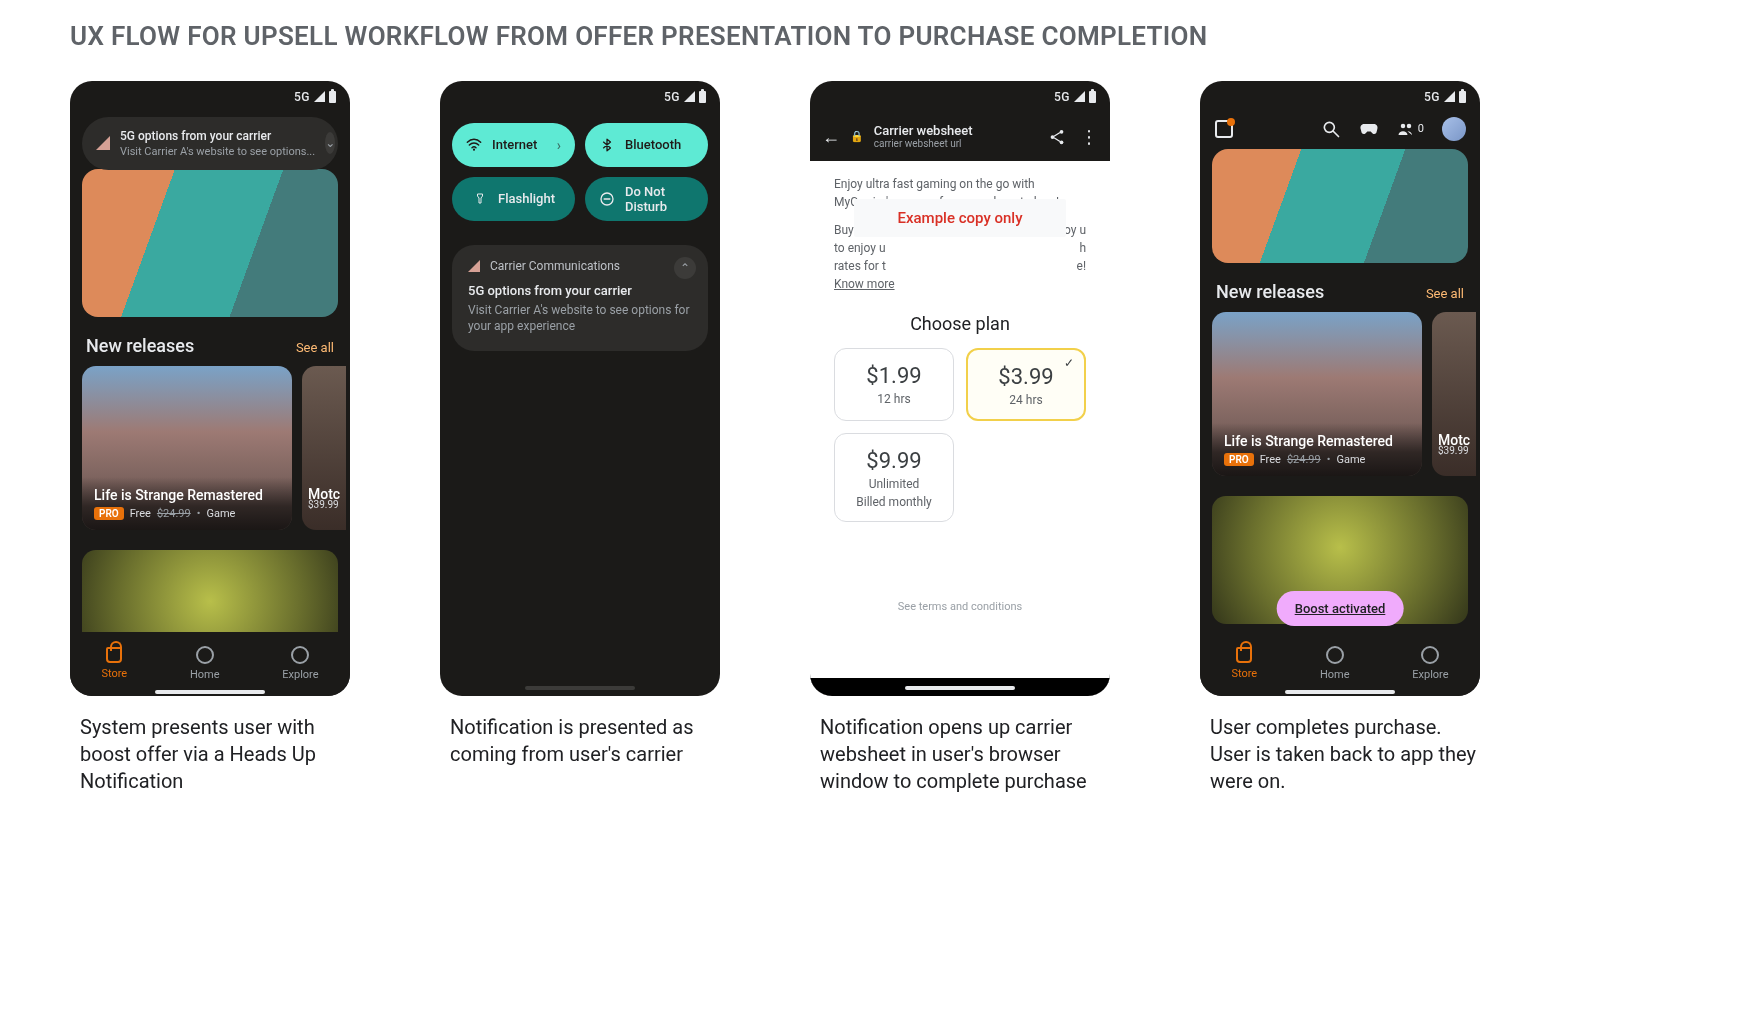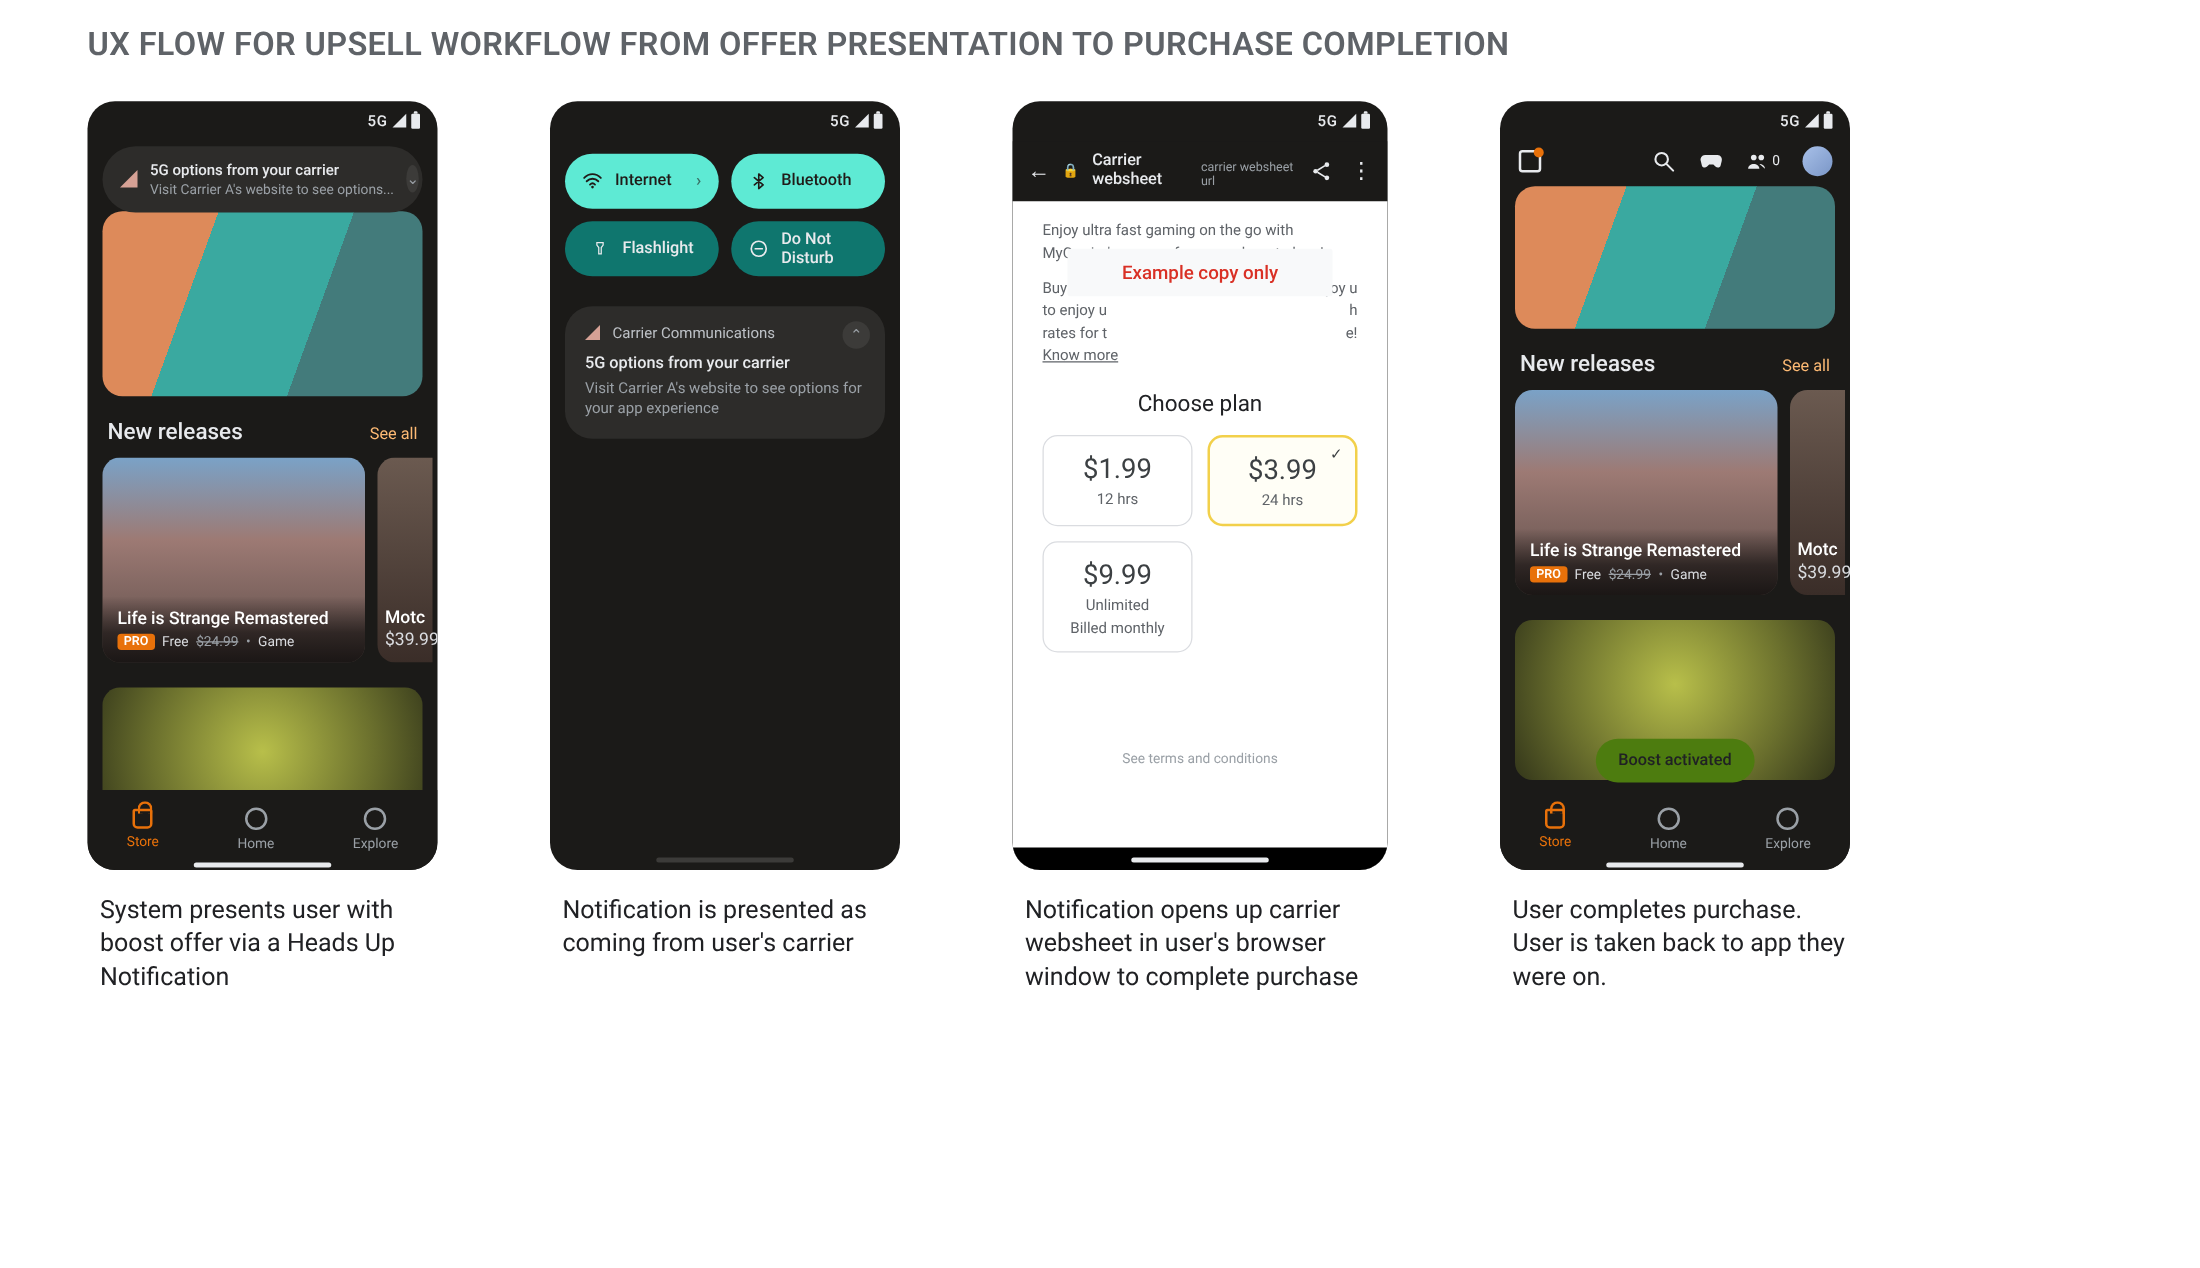--- a/index.html
+++ b/index.html
@@ -25,21 +25,21 @@
   .see-all { font-size: 13px; color:#fdba74; }
   .card-row { display:flex; gap:10px; padding: 0 12px; overflow:hidden; }
   .card { width: 210px; height: 164px; border-radius: 14px; background: linear-gradient(180deg,#7aa2c7 0%, #9d7a74 40%, #5a4b47 100%); position:relative; flex-shrink:0; }
   .card2 { width: 44px; height: 164px; border-radius: 14px 0 0 14px; background: linear-gradient(180deg,#6b5a50,#3a2d28); flex-shrink:0; position:relative; }
   .card-overlay { position:absolute; left:0; right:0; bottom:0; padding:10px 12px 10px; background: linear-gradient(180deg, rgba(0,0,0,0) 0%, rgba(0,0,0,0.55) 55%, rgba(0,0,0,0.7) 100%); border-radius:0 0 14px 14px; }
   .card-title { font-size: 14px; font-weight:500; color:#fff; }
   .card-meta { display:flex; align-items:center; gap:6px; margin-top:4px; font-size:11px; color:#dadce0; }
   .pro-badge { background:#e8710a; color:#fff; font-size:10px; font-weight:600; padding:1px 5px; border-radius:3px; }
   .strike { text-decoration: line-through; color:#9aa0a6; }
   .dot { color:#9aa0a6; }
-  .card2-price { position:absolute; bottom:10px; left:6px; font-size:14px; color:#dadce0; }
+  .card2-price { position:absolute; bottom:20px; left:6px; font-size:10px; color:#dadce0; }
   .card2-title { position:absolute; bottom:28px; left:6px; font-size:14px; color:#fff; font-weight:500;}
   .wide-card { margin: 20px 12px 0; height: 128px; border-radius: 14px; background: radial-gradient(circle at 50% 40%, #b8bf4a 0%, #6a6f2d 60%, #33361a 100%); position:relative; }
   .navbar { position:absolute; left:0; right:0; bottom:0; height:64px; display:flex; align-items:center; justify-content:space-around; background:#1b1a18; }
   .navitem { display:flex; flex-direction:column; align-items:center; gap:4px; font-size:11px; color:#9aa0a6; }
   .navitem.active { color:#e8710a; }
   .nav-icon { width:18px; height:18px; border:2px solid currentColor; border-radius:3px; }
   .nav-icon.bag { width:16px; height:16px; border:2px solid currentColor; border-radius:2px 2px 4px 4px; position:relative; }
   .nav-icon.bag::before { content:''; position:absolute; top:-8px; left:2px; width:8px; height:8px; border:2px solid currentColor; border-bottom:none; border-radius:6px 6px 0 0;}
   .nav-icon.compass { border-radius:50%; }
   .nav-icon.home { border-radius:50%; border:none; position:relative; }
@@ -66,21 +66,21 @@
   .notif-collapse { position:absolute; right:12px; top:12px; width:22px; height:22px; border-radius:50%; background:#3c3b39; display:flex; align-items:center; justify-content:center; font-size:12px; color:#9aa0a6;}
   .notif-title { margin-top:10px; font-size:13px; font-weight:500; color:#e8eaed; }
   .notif-body { margin-top:4px; font-size:12px; color:#9aa0a6; line-height:1.4; }
   .gesture-bar { position:absolute; bottom:6px; left:50%; transform:translateX(-50%); width:110px; height:4px; background:#3c3b39; border-radius:2px; }
   .gesture-bar.light { background:#e8eaed; }
 
   
   .ws-head { height:48px; display:flex; align-items:center; padding:0 12px; gap:10px; background:#1b1a18; }
   .ws-back { font-size:18px; color:#e8eaed;}
   .ws-lock { font-size:11px;}
-  .ws-titlebox { display:flex; flex-direction:row; line-height:1.1;align-items:flex-end; }
+  .ws-titlebox { display:flex; flex-direction:column; line-height:1.1; }
   .ws-title { font-size:13px; color:#e8eaed; font-weight:500;}
   .ws-url { font-size:10px; color:#9aa0a6; }
   .ws-actions { margin-left:auto; display:flex; gap:14px; font-size:16px; color:#e8eaed;}
   .ws-body { background:#fff; color:#202124; position:absolute; top:80px; left:0; right:0; bottom:0; overflow:hidden;}
   .ws-copy { padding:14px 24px 0; font-size:12px; color:#5f6368; line-height:1.5; position:relative;}
   .ws-copy a { color:#5f6368; text-decoration:underline;}
   .ex-only { position:absolute; top:38px; left:44px; right:44px; background:#f8f9fa; color:#d93025; font-size:15px; font-weight:500; text-align:center; padding:8px 4px; border-radius:2px;}
   .choose-title { text-align:center; font-size:18px; color:#202124; margin:20px 0 14px; font-weight:400;}
   .plan-grid { display:grid; grid-template-columns:1fr 1fr; gap:12px; padding:0 24px;}
   .plan { border:1px solid #dadce0; border-radius:12px; padding:14px 8px 12px; text-align:center; position:relative;}
@@ -93,21 +93,21 @@
   .ws-bottom-bar { position:absolute; bottom:0; left:0; right:0; height:18px; background:#000;}
 
   
   .topbar { display:flex; align-items:center; gap:18px; padding:4px 14px 8px; justify-content:flex-end; }
   .topbar-icon { width:20px; height:20px; color:#e8eaed; display:flex; align-items:center; justify-content:center;}
   .gift { position:relative; width:18px; height:18px; border:2px solid #e8eaed; border-radius:3px;}
   .gift::after { content:''; position:absolute; top:-4px; right:-4px; width:8px; height:8px; background:#e8710a; border-radius:50%;}
   .avatar { width:24px; height:24px; border-radius:50%; background:linear-gradient(135deg,#a8c0e8,#7a96c7);}
   .fg-count { font-size:11px; color:#e8eaed; display:flex; align-items:center; gap:3px;}
   .heroS4 { margin: 0 12px 10px; height: 114px; border-radius: 16px; background: linear-gradient(110deg,#dd8a5a 0 30%,#3aa9a0 30% 65%,#437b7b 65% 100%);}
-  .boost-toast { position:absolute; bottom:70px; left:50%; transform:translateX(-50%); background:#4d7c0f; color:#202124; font-size:13px; font-weight:500; padding:10px 18px; border-radius:22px; z-index:4;}
+  .boost-toast { position:absolute; bottom:70px; left:50%; transform:translateX(-50%); background:#f0abfc; color:#202124; font-size:13px; font-weight:500; padding:10px 18px; border-radius:22px; z-index:4;text-decoration:underline;}
 
   svg { display:block; }
 </style>
 </head>
 <body>
 
 <h1 class="page-title">UX FLOW FOR UPSELL WORKFLOW FROM OFFER PRESENTATION TO PURCHASE COMPLETION</h1>
 
 <div class="flow-row">
 

